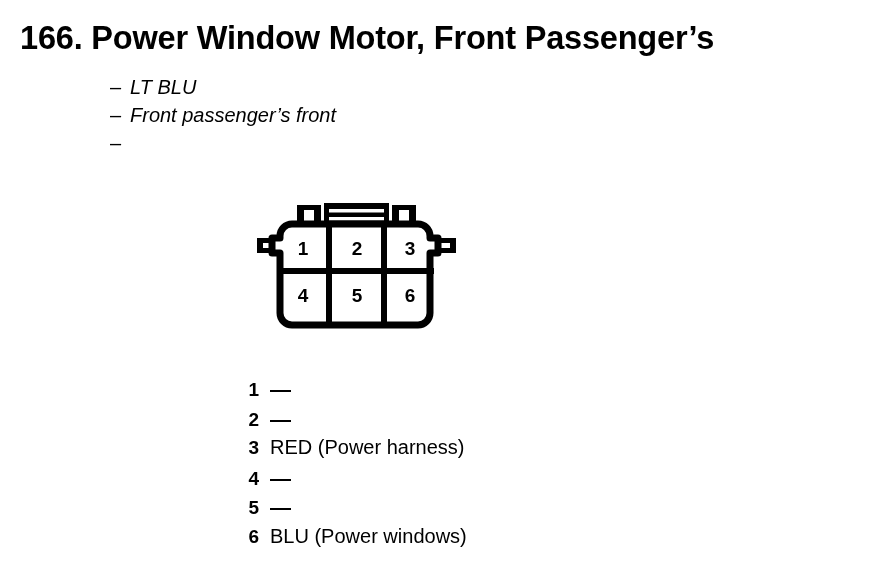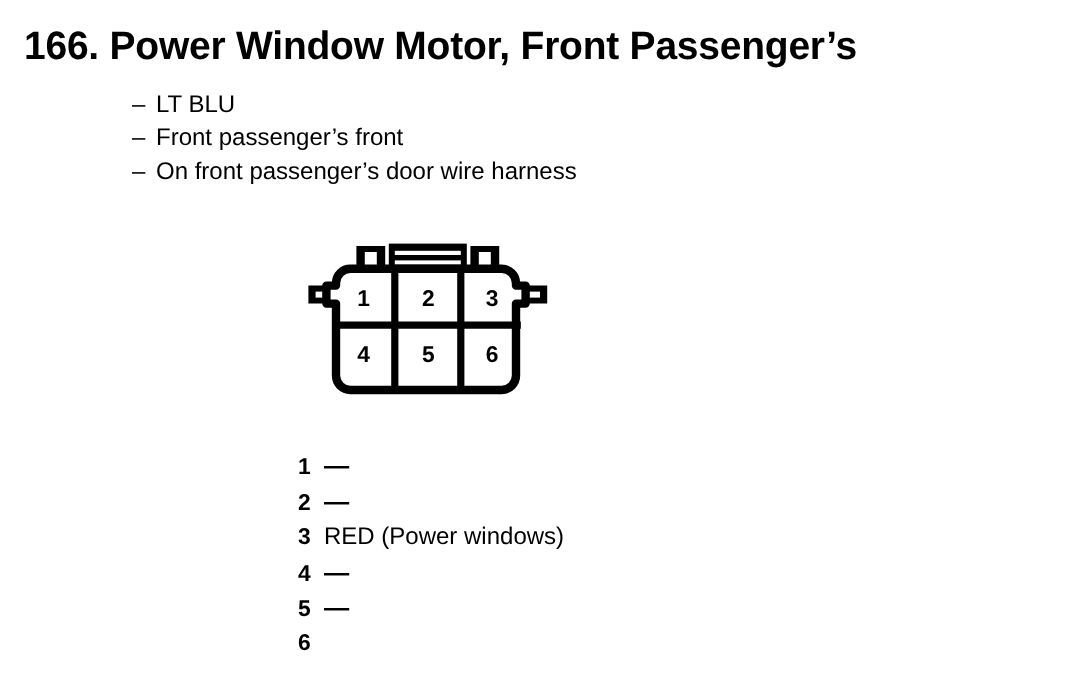--- a/index.html
+++ b/index.html
@@ -46,20 +46,21 @@
     font-size: 20px;
     line-height: 28px;
     white-space: nowrap;
   }
   .desc-dash {
     width: 20px;
     flex: 0 0 20px;
   }
   .desc-text {
     flex: 0 0 auto;
+    font-style: italic;
   }
 
   
   .connector-wrap {
     position: absolute;
     left: 250px;
     top: 196px;
     width: 220px;
     height: 140px;
   }
@@ -118,21 +119,20 @@
     <span class="desc-text">LT BLU</span>
   </div>
 
   <div class="desc-row">
     <span class="desc-dash">–</span>
     <span class="desc-text">Front passenger’s front</span>
   </div>
 
   <div class="desc-row">
     <span class="desc-dash">–</span>
-    <span class="desc-text">On front passenger’s door wire harness</span>
   </div>
 
 </div>
 
 <div class="connector-wrap">
   <svg class="connector-svg" width="220" height="140" viewBox="0 0 220 140">
 
     <g>
       <rect x="74" y="7" width="65" height="25" fill="#000000"></rect>
       <rect x="79" y="13" width="55" height="3.5" fill="#ffffff"></rect>
@@ -198,30 +198,31 @@
     <span class="legend-desc is-dash">—</span>
   </div>
 
   <div class="legend-row">
     <span class="legend-num">2</span>
     <span class="legend-desc is-dash">—</span>
   </div>
 
   <div class="legend-row">
     <span class="legend-num">3</span>
-    <span class="legend-desc">RED (Power windows)</span>
+    <span class="legend-desc">RED (Power harness)</span>
   </div>
 
   <div class="legend-row">
     <span class="legend-num">4</span>
     <span class="legend-desc is-dash">—</span>
   </div>
 
   <div class="legend-row">
     <span class="legend-num">5</span>
     <span class="legend-desc is-dash">—</span>
   </div>
 
   <div class="legend-row">
     <span class="legend-num">6</span>
+    <span class="legend-desc">BLU (Power windows)</span>
   </div>
 
 </div>
 
 </body></html>

